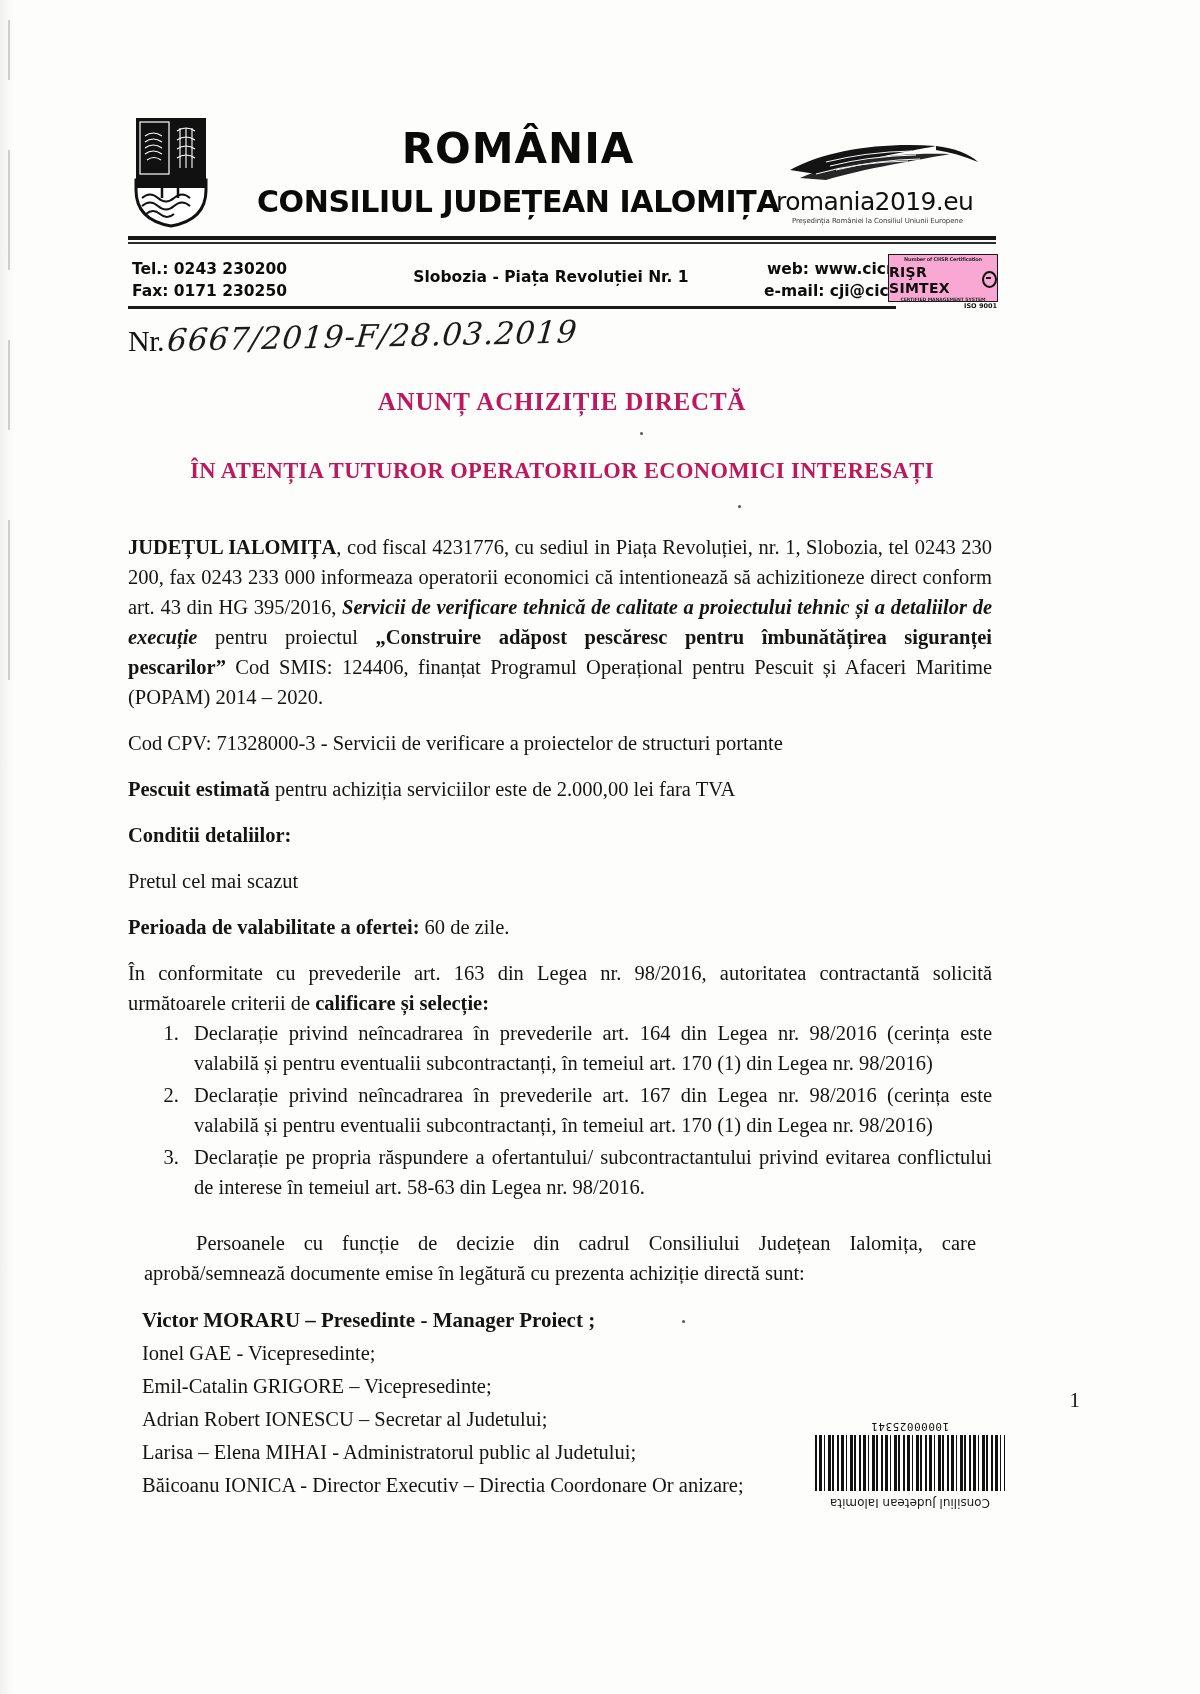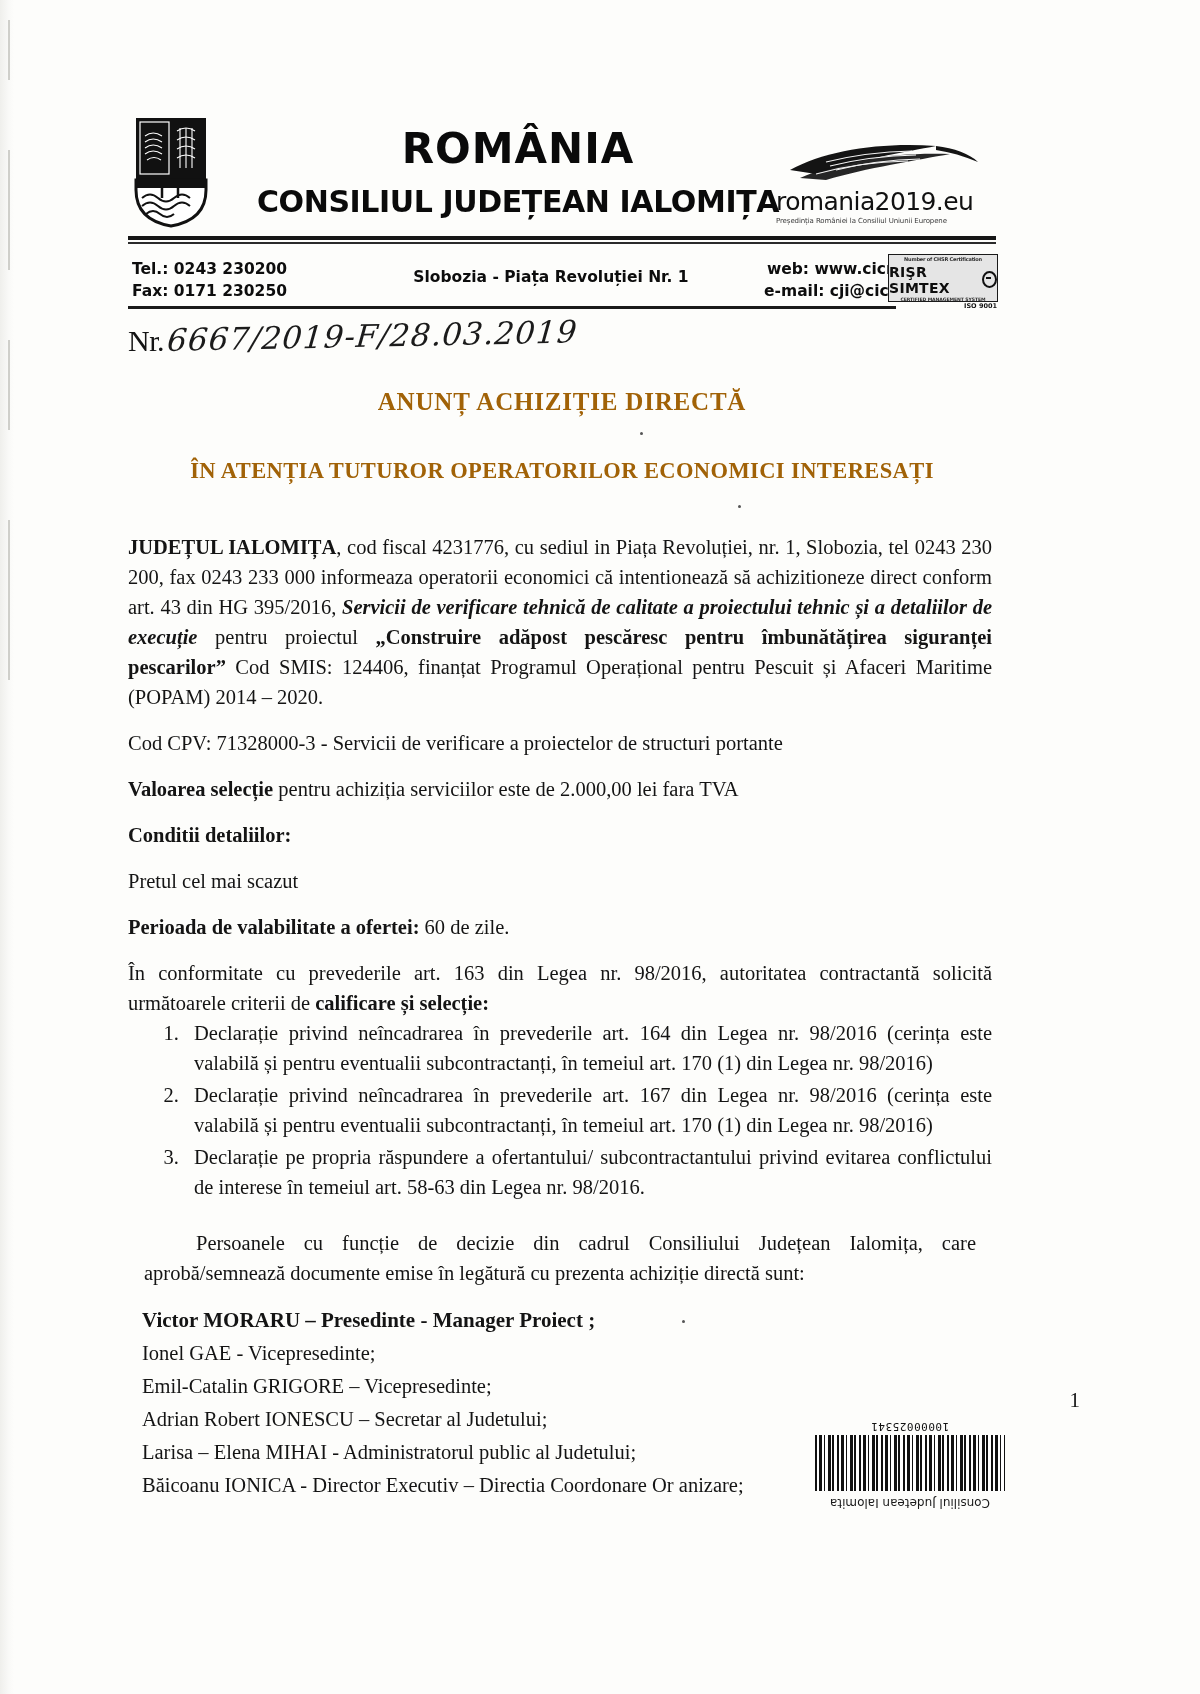--- a/index.html
+++ b/index.html
@@ -93,20 +93,21 @@
     margin-top: 1px;
     white-space: nowrap;
   }
   .eu-subline {
     font-family: "DejaVu Sans", sans-serif;
     font-size: 7px;
     color: #3a3a3a;
     letter-spacing: -0.1px;
     margin-top: 1px;
     white-space: nowrap;
+    margin-left: 16px;
   }
 
   
   .rule-double {
     position: absolute;
     left: 128px;
     width: 868px;
   }
   .rule-thick { height: 4px; background: #161616; }
   .rule-thin  { height: 2px; background: #2b2b2b; margin-top: 2px; }
@@ -132,21 +133,21 @@
   .contact-right {
     position:absolute; left: 600px; top: 2px;
     width: 250px; text-align: center;
     line-height: 1.45;
   }
   .cert-box {
     position: absolute;
     right: -2px; top: -2px;
     width: 108px; height: 46px;
     border: 1.5px solid #1a1a1a;
-    background: #e5e5e5;
+    background: #f9a8d4;
     font-family: "DejaVu Sans", sans-serif;
   }
   .cert-top {
     font-size: 5px; color:#2e2e2e;
     text-align:center; line-height:1.1;
     padding-top: 2px;
     letter-spacing: -0.2px;
     white-space: nowrap;
     overflow: hidden;
   }
@@ -208,21 +209,21 @@
   }
 
   
   .h-center {
     position: absolute;
     left: 128px;
     width: 868px;
     text-align: center;
     font-family: "Liberation Serif", serif;
     font-weight: 700;
-    color: #a16207;
+    color: #be185d;
   }
   .h-announce { top: 388px; font-size: 25px; letter-spacing: 0.8px; }
   .h-attention { top: 458px; font-size: 22.5px; letter-spacing: 0.4px; }
 
   
   .body-wrap {
     position: absolute;
     left: 128px; top: 532px;
     width: 864px;
     font-family: "Liberation Serif", serif;
@@ -420,21 +421,21 @@
 
   <div class="stray-dot" style="left:640px; top:432px;"></div>
   <div class="stray-dot" style="left:738px; top:505px;"></div>
 
   <div class="body-wrap">
 
     <p class="p-just"><span class="b">JUDEȚUL IALOMIȚA</span><span>, cod fiscal 4231776, cu sediul in Piața Revoluției, nr. 1, Slobozia, tel 0243 230 200, fax 0243 233 000 informeaza operatorii economici că intentionează să achizitioneze direct conform art. 43 din HG 395/2016, </span><span class="bi">Servicii de  verificare tehnică de calitate a proiectului tehnic și a detaliilor de execuție</span><span> pentru proiectul </span><span class="b">„Construire adăpost pescăresc pentru îmbunătățirea siguranței pescarilor”</span><span> Cod SMIS: 124406, finanțat Programul Operațional pentru Pescuit și Afaceri Maritime (POPAM) 2014 – 2020.</span></p>
 
     <p class="p-plain">Cod CPV: 71328000-3 - Servicii de verificare a proiectelor de structuri portante</p>
 
-    <p class="p-plain"><span class="b">Valoarea selecție</span><span> pentru achiziția serviciilor este de  2.000,00 lei fara TVA</span></p>
+    <p class="p-plain"><span class="b">Pescuit estimată</span><span> pentru achiziția serviciilor este de  2.000,00 lei fara TVA</span></p>
 
     <p class="p-plain b">Conditii detaliilor:</p>
 
     <p class="p-plain">Pretul cel mai scazut</p>
 
     <p class="p-plain"><span class="b">Perioada de valabilitate a ofertei:</span><span> 60 de zile.</span></p>
 
     <p class="p-just" style="margin-bottom:0;"><span>În conformitate cu prevederile art. 163 din Legea nr. 98/2016, autoritatea contractantă solicită următoarele criterii de </span><span class="b">calificare și selecție:</span></p>
 
     <ol class="criteria">

